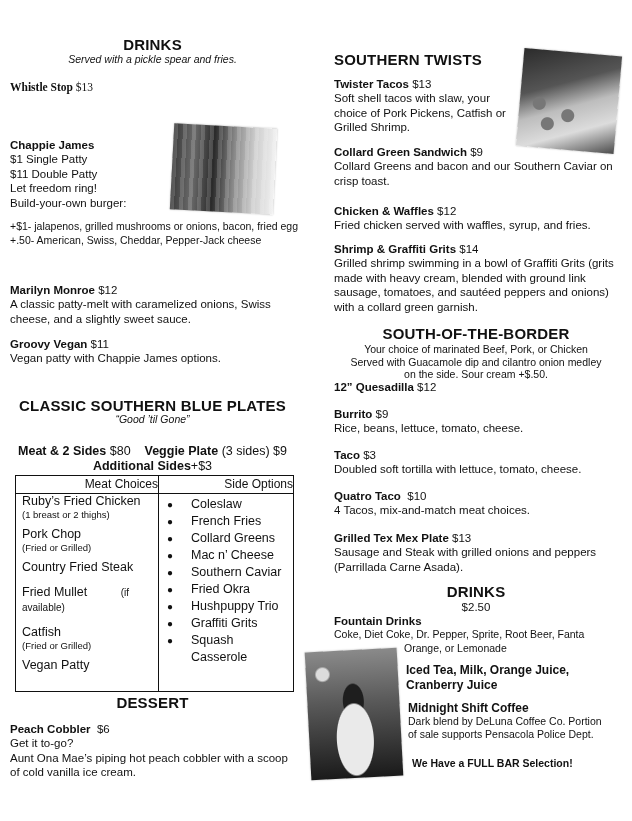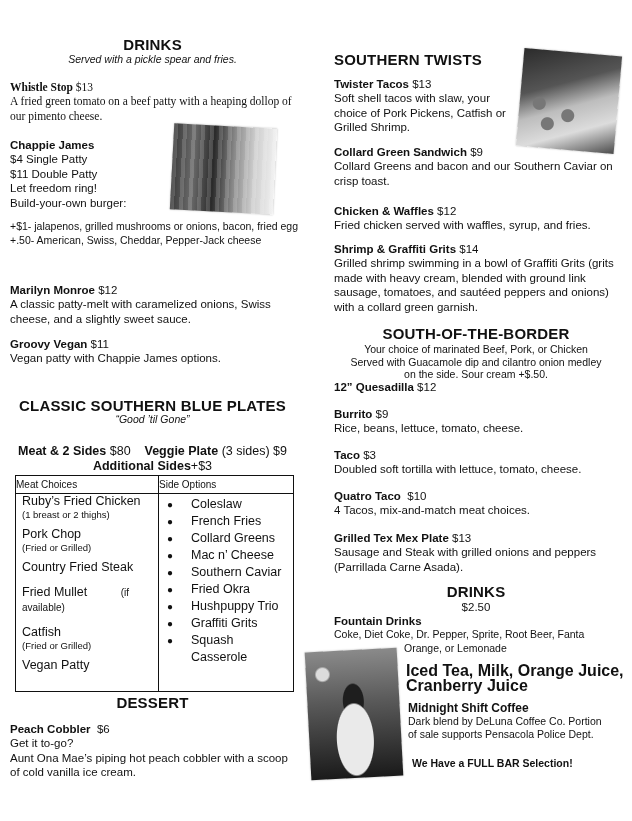--- a/index.html
+++ b/index.html
@@ -10,42 +10,41 @@
   .center { text-align: center; }
   .sub-italic { font-style: italic; font-size: 10.5px; line-height: 13px; }
   .item-name { font-weight: bold; }
   .item-price { font-weight: normal; }
   .desc { font-size: 11.5px; line-height: 14.5px; }
   .small { font-size: 10.5px; line-height: 13.5px; }
   .photo { position: absolute; background: #555; overflow: hidden; box-shadow: 0 0 2px rgba(0,0,0,0.3); }
   .photo-inner { width: 100%; height: 100%; }
   table.plates { border-collapse: collapse; width: 100%; }
   table.plates td, table.plates th { border: 1px solid #111; vertical-align: top; }
-  table.plates th { font-weight: normal; font-size: 10px; line-height: 17px; text-align: left; }
+  table.plates th { font-weight: normal; font-size: 12px; line-height: 17px; text-align: right; }
   .meat { font-size: 12.5px; line-height: 15px; padding: 0 6px; }
   .meat .note { font-size: 9.5px; line-height: 12px; display: block; }
   .meat-entry { margin-bottom: 6px; }
   .sides { list-style: none; padding: 2px 4px 0 8px; }
   .sides li { font-size: 12.5px; line-height: 17px; display: flex; }
   .sides li .bullet { width: 24px; flex: none; font-size: 10px; }
 </style>
 </head>
 <body>
 
 <div class="abs h1 center" style="left:0; top:36px; width:305px;">DRINKS</div>
 <div class="abs sub-italic center" style="left:0; top:53px; width:305px;">Served with a pickle spear and fries.</div>
 
 <div class="abs" style="left:10px; top:80px; width:290px;font-family:Liberation Serif, serif;">
   <div><span class="item-name">Whistle Stop</span> <span class="item-price">$13</span></div>
-  <div class="desc">A fried green tomato on a beef patty with a heaping dollop of our pimento cheese.</div>
 </div>
 
 <div class="abs" style="left:10px; top:138px; width:160px;">
   <div class="item-name">Chappie James</div>
-  <div class="desc">$4 Single Patty</div>
+  <div class="desc">$1 Single Patty</div>
   <div class="desc">$11 Double Patty</div>
   <div class="desc">Let freedom ring!</div>
   <div class="desc">Build-your-own burger:</div>
 </div>
 
 <div class="photo" style="left:172px; top:126px; width:103px; height:86px; transform: rotate(3deg); background: linear-gradient(90deg,#3a3a3a 0%,#6a6a6a 20%,#2a2a2a 40%,#8a8a8a 60%,#cfcfcf 80%,#f0f0f0 100%);">
   <div class="photo-inner" style="background: repeating-linear-gradient(90deg, rgba(255,255,255,0.15) 0 4px, rgba(0,0,0,0) 4px 9px);"></div>
 </div>
 
 <div class="abs small" style="left:10px; top:220px; width:290px;">
@@ -204,21 +203,21 @@
 <div class="abs center" style="left:320px; top:600px; width:312px; font-size:11.5px;">$2.50</div>
 
 <div class="abs" style="left:334px; top:614px; width:290px;">
   <div class="item-name">Fountain Drinks</div>
   <div class="small">Coke, Diet Coke, Dr. Pepper, Sprite, Root Beer, Fanta</div>
   <div class="small" style="padding-left:70px;">Orange, or Lemonade</div>
 </div>
 
 <div class="photo" style="left:308px; top:650px; width:92px; height:128px; transform: rotate(-3deg); background: radial-gradient(ellipse at 50% 70%, #eaeaea 0 18px, transparent 19px), radial-gradient(ellipse at 50% 40%, #1e1e1e 0 10px, transparent 11px), radial-gradient(circle at 18% 18%, #dcdcdc 0 6px, transparent 8px), linear-gradient(180deg,#8a8a8a 0%,#5a5a5a 40%,#3a3a3a 70%,#1a1a1a 100%);"></div>
 
-<div class="abs" style="left:406px; top:663px; width:220px; font-weight:bold; font-size:16px; line-height:15px;">
+<div class="abs" style="left:406px; top:663px; width:220px; font-weight:bold; font-size:12px; line-height:15px;">
   <div>Iced Tea, Milk, Orange Juice,</div>
   <div>Cranberry Juice</div>
 </div>
 
 <div class="abs" style="left:408px; top:701px; width:222px;">
   <div class="item-name" style="font-size:12px;">Midnight Shift Coffee</div>
   <div style="font-size:10.5px; line-height:13px;">Dark blend by DeLuna Coffee Co. Portion</div>
   <div style="font-size:10.5px; line-height:13px;">of sale supports Pensacola Police Dept.</div>
 </div>
 

